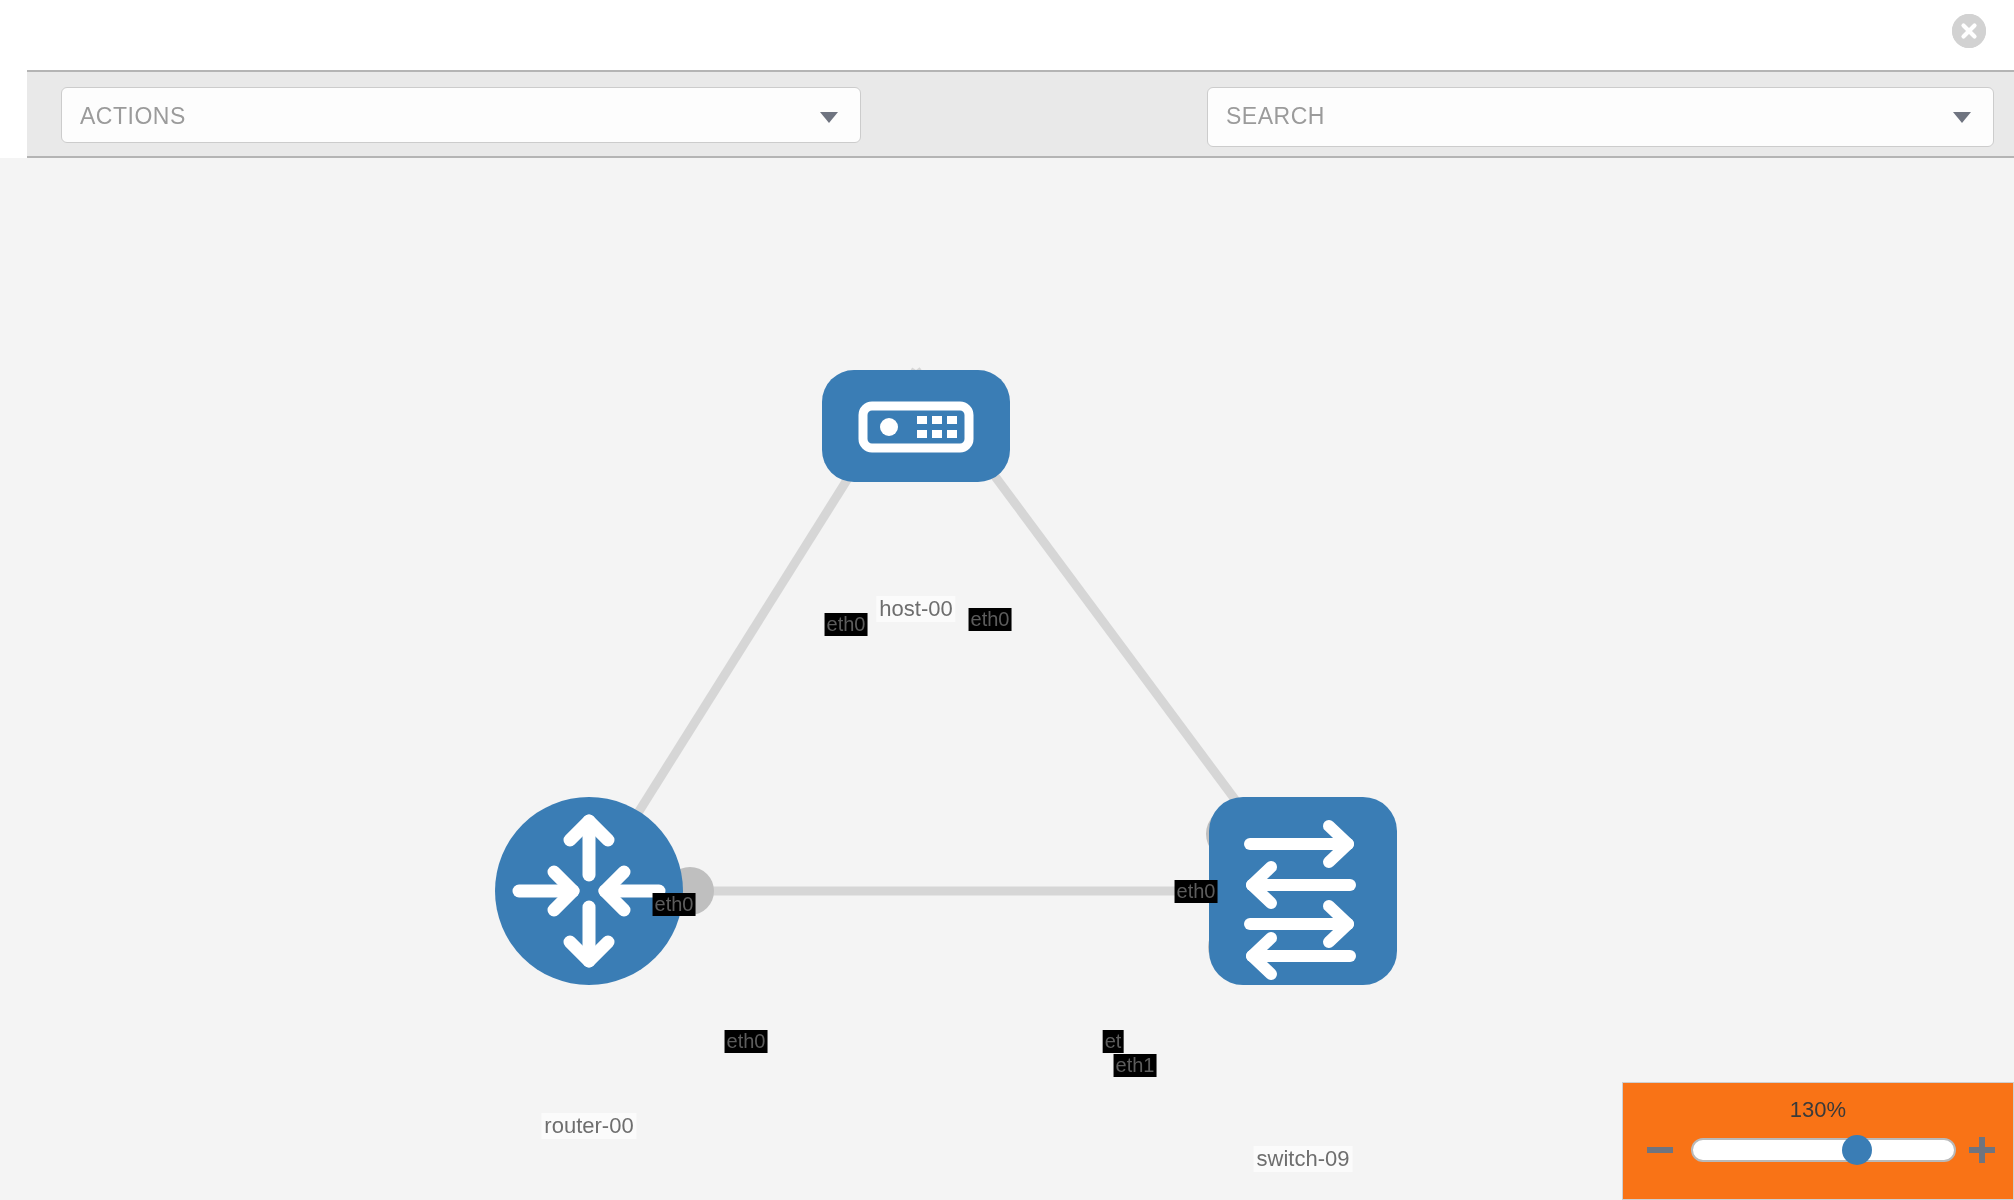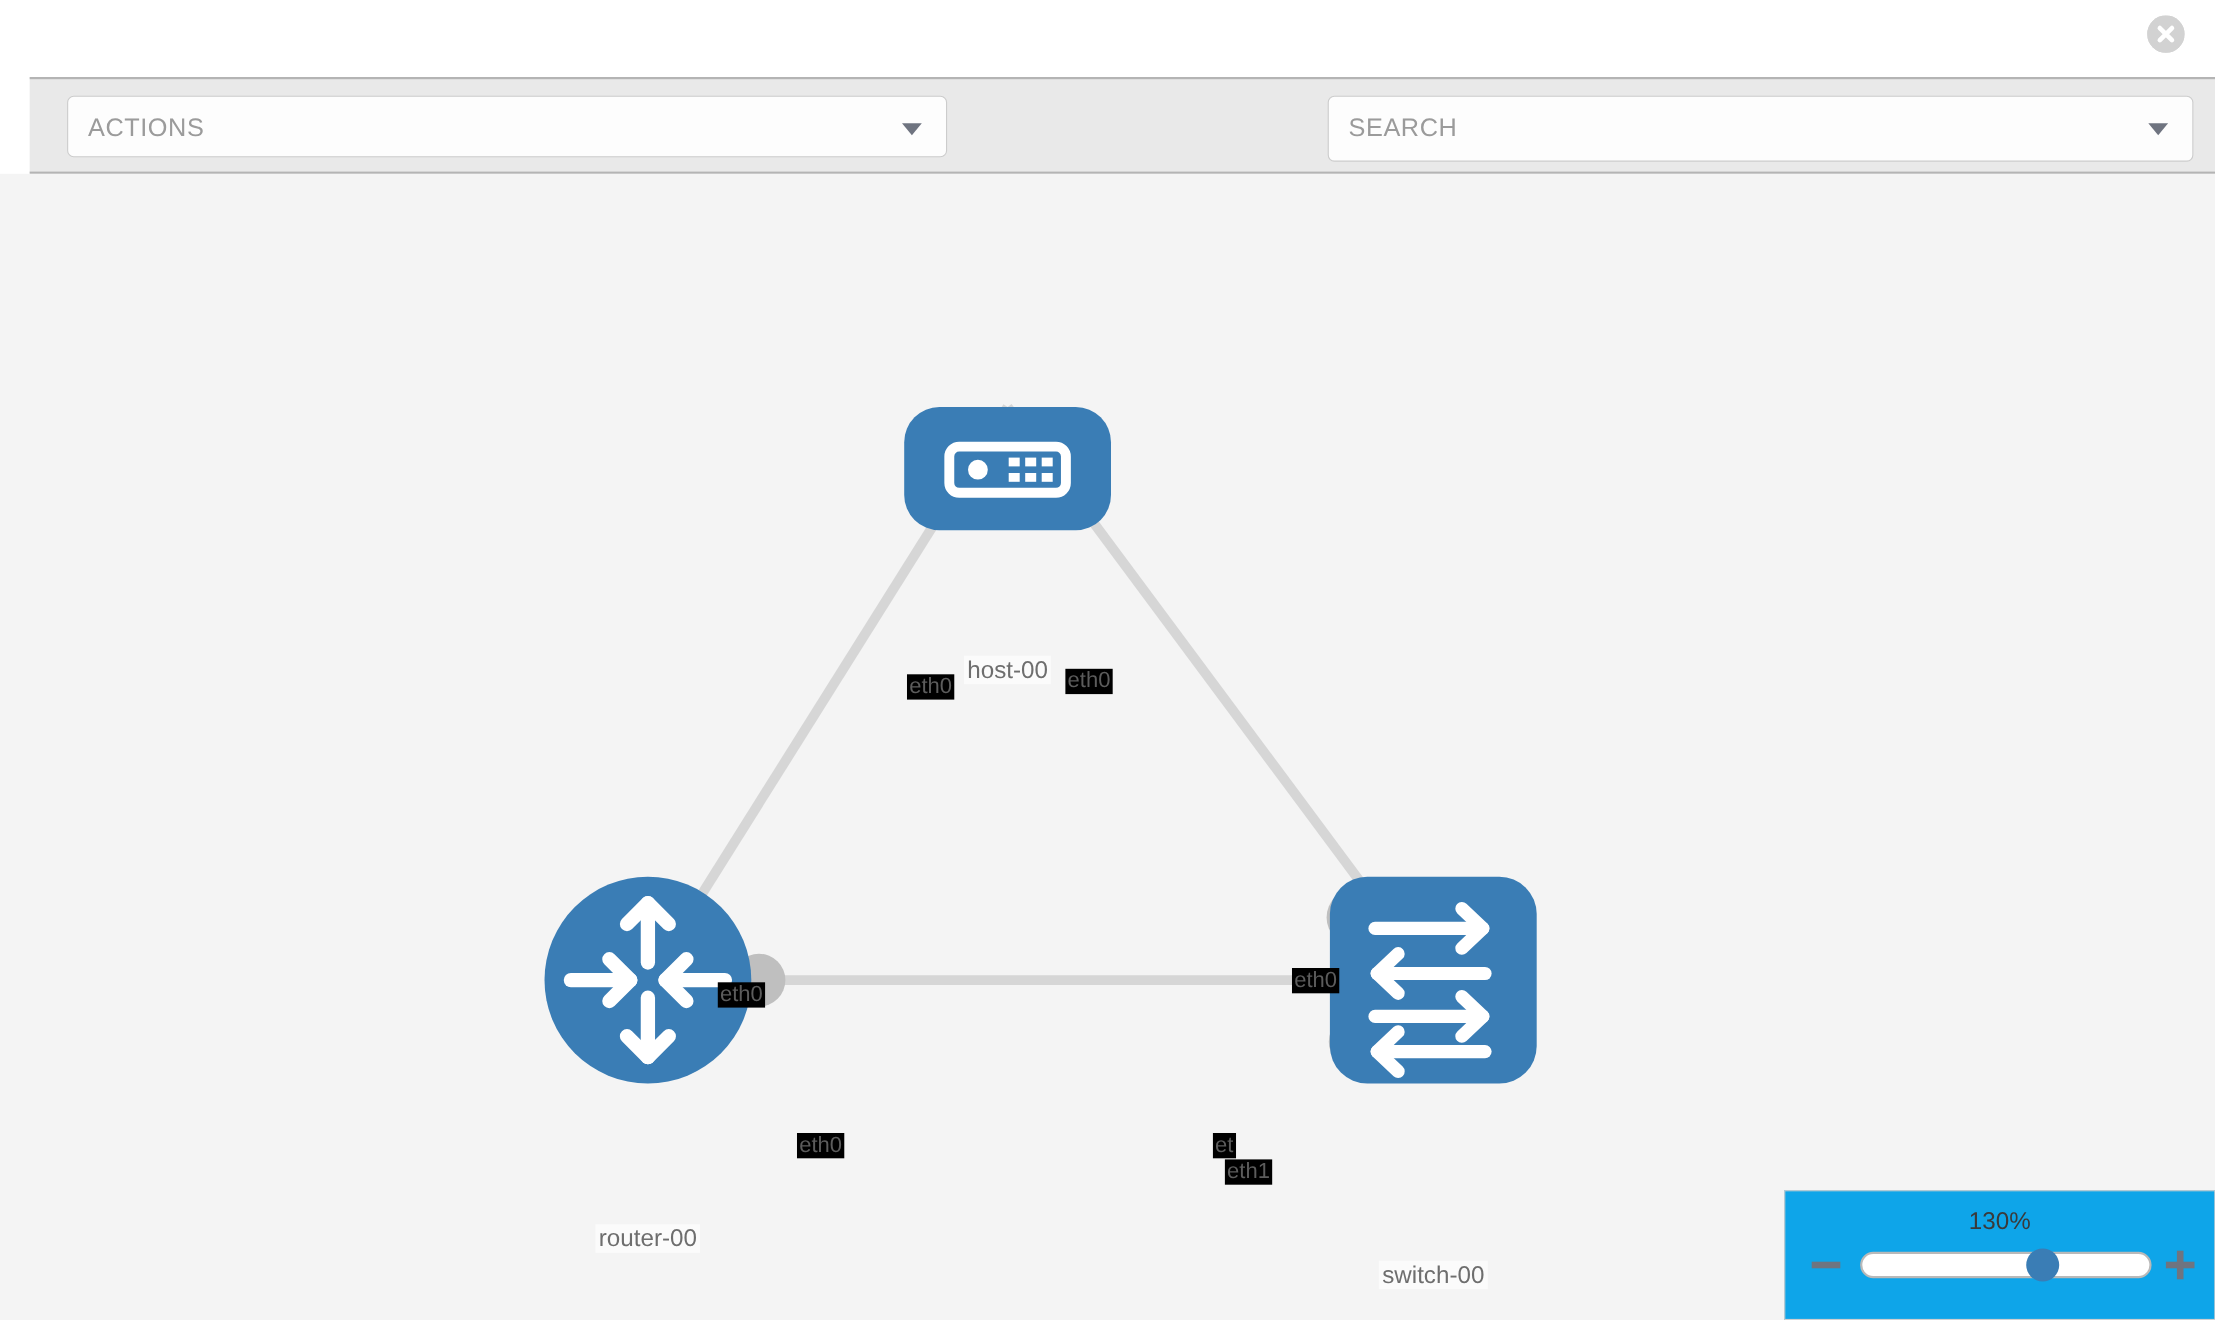--- a/index.html
+++ b/index.html
@@ -155,21 +155,21 @@
     transform: translateX(-50%);
   }
 
   
   .zoom-panel {
     position: absolute;
     left: 1622px;
     top: 1082px;
     width: 392px;
     height: 118px;
-    background: #0ea5e9;
+    background: #f97316;
     border: 1px solid #cfcfcf;
     box-sizing: border-box;
   }
   .zoom-value {
     position: absolute;
     top: 14px;
     left: 0;
     width: 100%;
     text-align: center;
     font-size: 22px;
@@ -330,21 +330,21 @@
         <path d="M1250 766 L1348 766"></path>
         <path d="M1329 748 L1348 766 L1329 784"></path>
         <path d="M1350 798 L1252 798"></path>
         <path d="M1271 780 L1252 798 L1271 816"></path>
       </g>
     </g>
   </svg>
 
   <div class="node-label" style="left:916px; top:438px;">host-00</div>
   <div class="node-label" style="left:589px; top:955px;">router-00</div>
-  <div class="node-label" style="left:1303px; top:988px;">switch-00</div>
+  <div class="node-label" style="left:1303px; top:988px;">switch-09</div>
 
   <div class="iface-label" style="left:846px; top:455px;">eth0</div>
   <div class="iface-label" style="left:990px; top:450px;">eth0</div>
   <div class="iface-label" style="left:674px; top:735px;">eth0</div>
   <div class="iface-label" style="left:1196px; top:722px;">eth0</div>
   <div class="iface-label" style="left:746px; top:872px;">eth0</div>
   <div class="iface-label" style="left:1113px; top:872px;">et</div>
   <div class="iface-label" style="left:1135px; top:896px;">eth1</div>
 
 </div>

